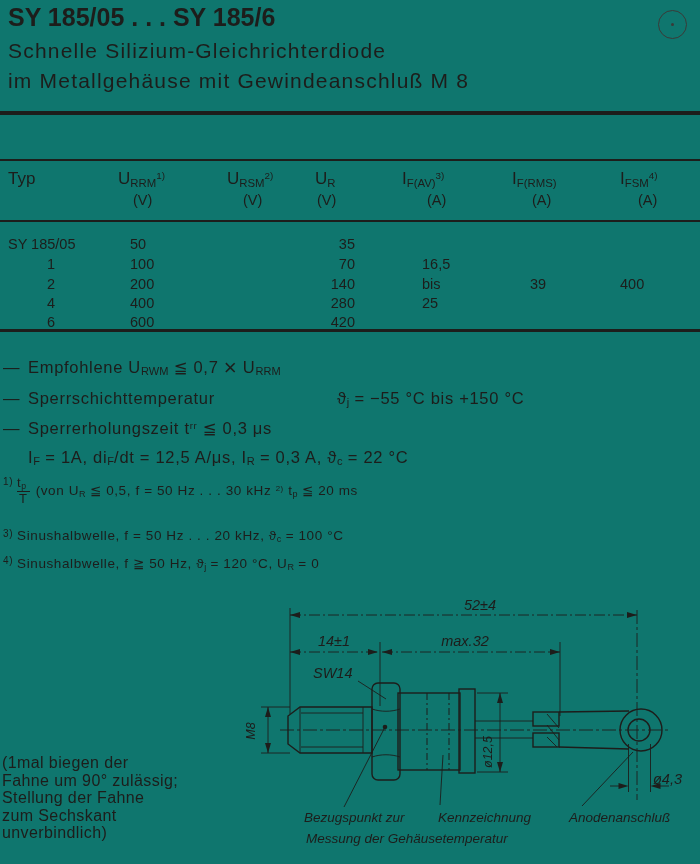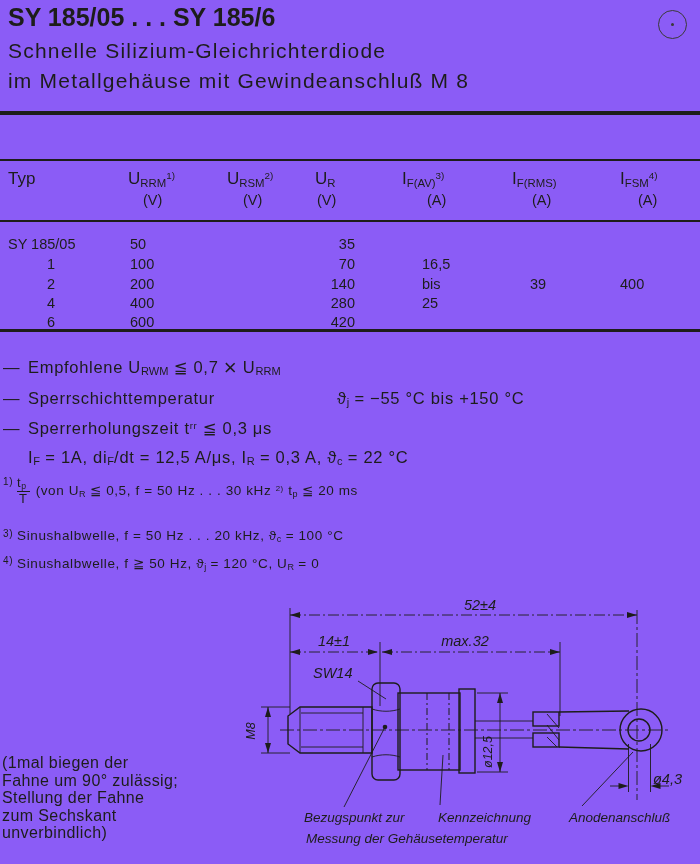--- a/index.html
+++ b/index.html
@@ -1,18 +1,18 @@
 <!DOCTYPE html>
 <html><head>
 <meta charset="utf-8">
 <style>
   html,body{margin:0;padding:0;}
   .page{
     position:relative;width:700px;height:864px;overflow:hidden;
-    background:#8b5cf6;color:#1d1d1b;
+    background:#0f766e;color:#1d1d1b;
     font-family:"Liberation Sans","DejaVu Sans",sans-serif;
   }
   
   .title{position:absolute;left:8px;top:3px;font-size:25px;font-weight:700;letter-spacing:0;white-space:nowrap;}
   .sub1{position:absolute;left:8px;top:39px;font-size:21px;font-weight:400;letter-spacing:1.2px;white-space:nowrap;}
   .sub2{position:absolute;left:8px;top:69px;font-size:21px;font-weight:400;letter-spacing:1.2px;white-space:nowrap;}
   .corner{position:absolute;left:658px;top:10px;width:27px;height:27px;border:1.4px solid #3a3a38;border-radius:50%;}
   .corner .dot{position:absolute;left:11.5px;top:11.5px;width:3.5px;height:3.5px;background:#3a3a38;border-radius:50%;}
   
   .rule{position:absolute;left:0;width:700px;background:#1d1d1b;}
@@ -73,21 +73,21 @@
     </div>
 
   <div class="rule rule-heavy"></div>
   <div class="rule rule-thin"></div>
   <div class="rule rule-sep"></div>
   <div class="rule rule-bot"></div>
 
   <span class="th" style="left:8px">
     <span class="l1">Typ</span>
   </span>
-  <span class="th" style="left:128px">
+  <span class="th" style="left:118px">
     <span class="l1"><span>U</span><span class="sb">RRM</span><span class="sp">1)</span></span>
     <span class="l2" style="padding-left:15px">(V)</span>
   </span>
   <span class="th" style="left:227px">
     <span class="l1"><span>U</span><span class="sb">RSM</span><span class="sp">2)</span></span>
     <span class="l2" style="padding-left:16px">(V)</span>
   </span>
   <span class="th" style="left:315px">
     <span class="l1"><span>U</span><span class="sb">R</span><span class="sp"></span></span>
     <span class="l2" style="padding-left:2px">(V)</span>

